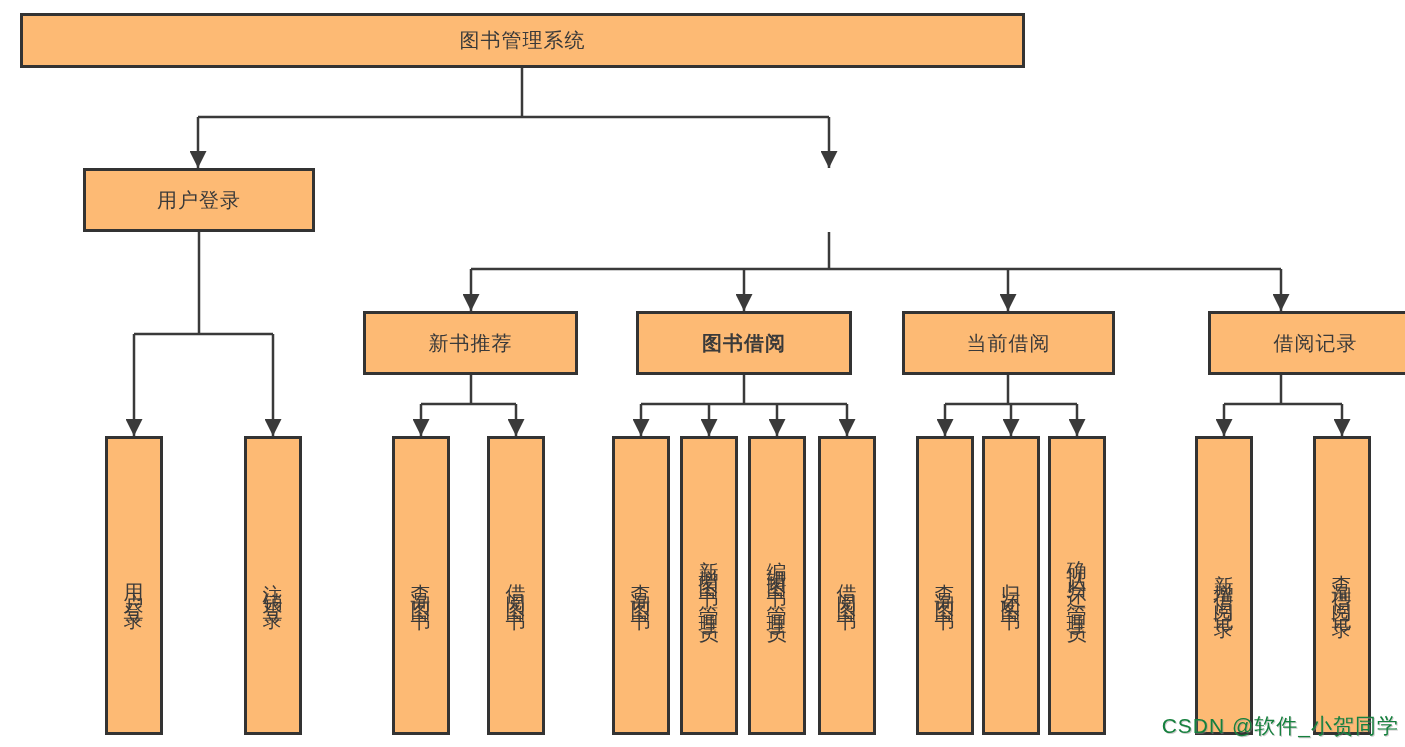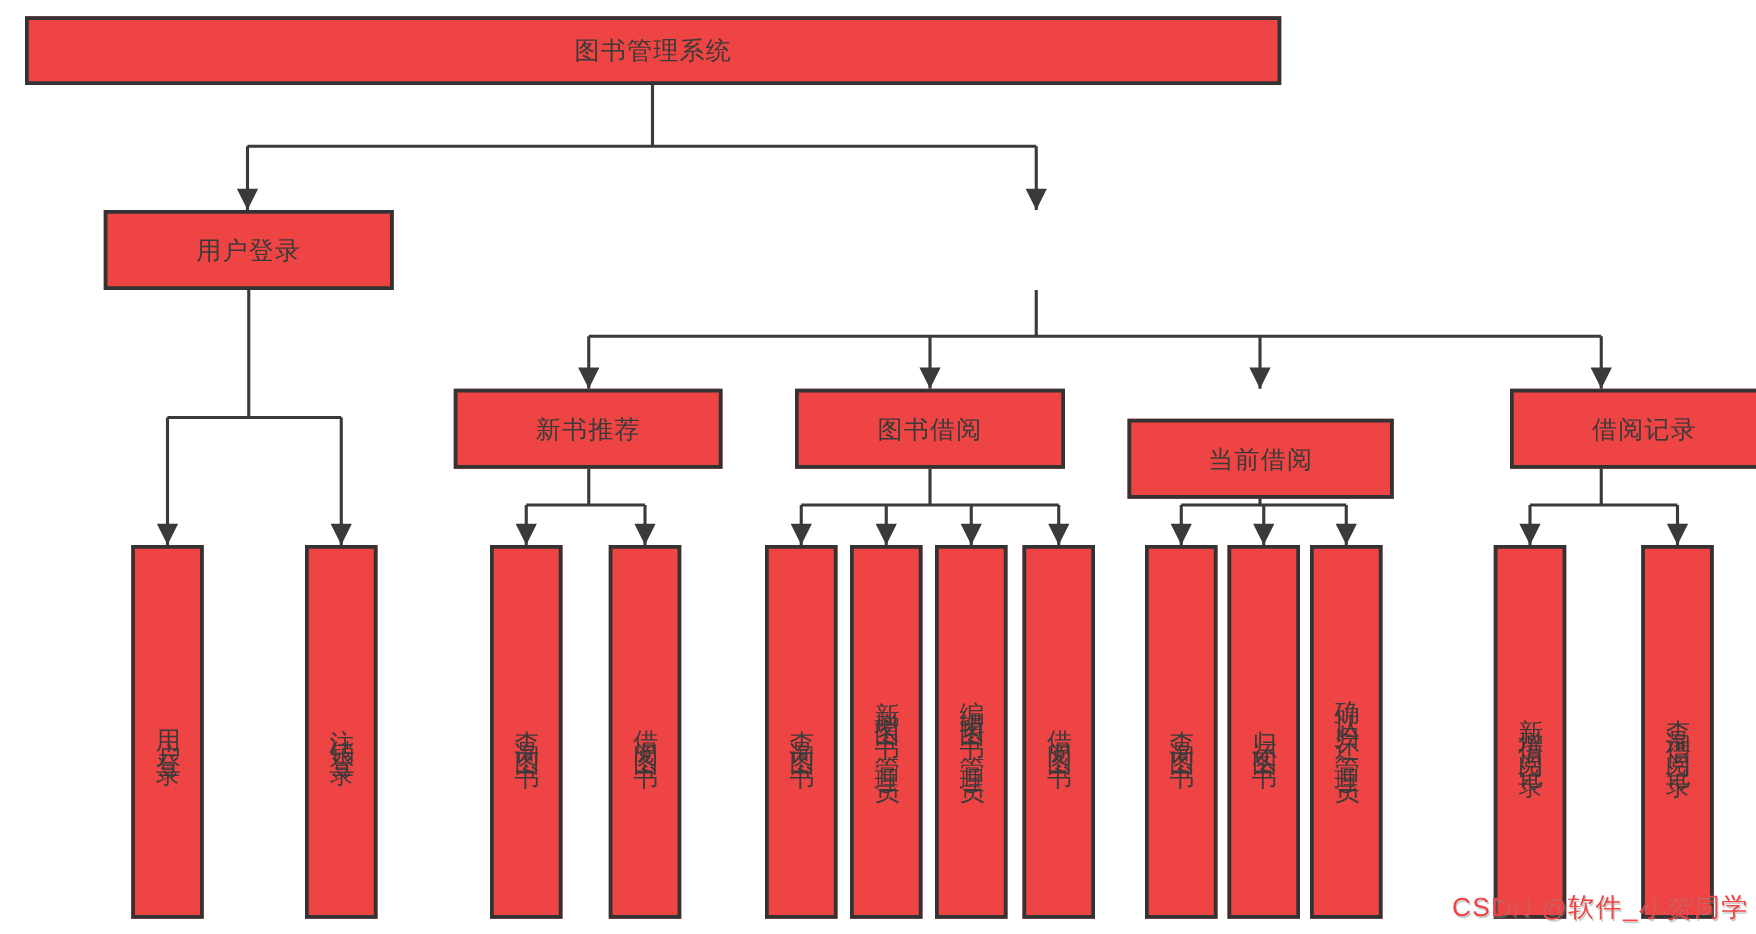--- a/index.html
+++ b/index.html
@@ -5,21 +5,21 @@
   * { margin: 0; padding: 0; box-sizing: border-box; }
   html, body { width: 1405px; height: 747px; background: #ffffff; overflow: hidden; }
   body { font-family: "Liberation Sans", sans-serif; position: relative; color: #3a3a3a; }
 
   #stage { position: absolute; left: 0; top: 0; width: 1405px; height: 747px; }
 
   svg.connectors { position: absolute; left: 0; top: 0; z-index: 1; pointer-events: none; }
 
   .node {
     position: absolute;
-    background: #ef4444;
+    background: #fdba74;
     border: 3px solid #333333;
     z-index: 2;
     display: flex;
     align-items: center;
     justify-content: center;
     font-size: 20px;
     letter-spacing: 1px;
     color: #3a3a3a;
   }
 
@@ -31,22 +31,22 @@
     white-space: nowrap;
   }
 
   
   .n-root          { left: 20px;   top: 13px;  width: 1005px; height: 55px; }
   
   .n-user-login    { left: 83px;   top: 168px; width: 232px;  height: 64px; }
   .n-book-mgmt     { left: 712px;  top: 168px; width: 234px;  height: 64px; }
   
   .n-new-books     { left: 363px;  top: 311px; width: 215px;  height: 64px; }
-  .n-book-borrow   { left: 636px;  top: 311px; width: 216px;  height: 64px; }
-  .n-cur-borrow    { left: 902px;  top: 311px; width: 213px;  height: 64px; margin-top: 24px; }
+  .n-book-borrow   { left: 636px;  top: 311px; width: 216px;  height: 64px; font-weight: bold; }
+  .n-cur-borrow    { left: 902px;  top: 311px; width: 213px;  height: 64px; }
   .n-borrow-rec    { left: 1172px; top: 311px; width: 215px;  height: 64px; margin-left: 36px; }
   
   .leaf            { top: 436px; height: 299px; width: 58px; }
   .l-login         { left: 105px;  }
   .l-logout        { left: 244px;  }
   .l-nb-query      { left: 392px;  }
   .l-nb-borrow     { left: 487px;  }
   .l-bb-query      { left: 612px;  }
   .l-bb-add        { left: 680px;  }
   .l-bb-edit       { left: 748px;  }
@@ -57,21 +57,21 @@
   .l-br-add        { left: 1195px; }
   .l-br-query      { left: 1313px; }
 
   .watermark {
     position: absolute;
     right: 6px;
     top: 712px;
     z-index: 3;
     font-size: 21px;
     letter-spacing: 1px;
-    color: #ef4444;
+    color: #15803d;
     text-shadow: 1px 1px 0 rgba(140,140,140,0.45);
     white-space: nowrap;
   }
 </style>
 </head>
 <body>
 
 <div id="stage">
 
   <svg class="connectors" width="1405" height="747" viewBox="0 0 1405 747" xmlns="http://www.w3.org/2000/svg">

